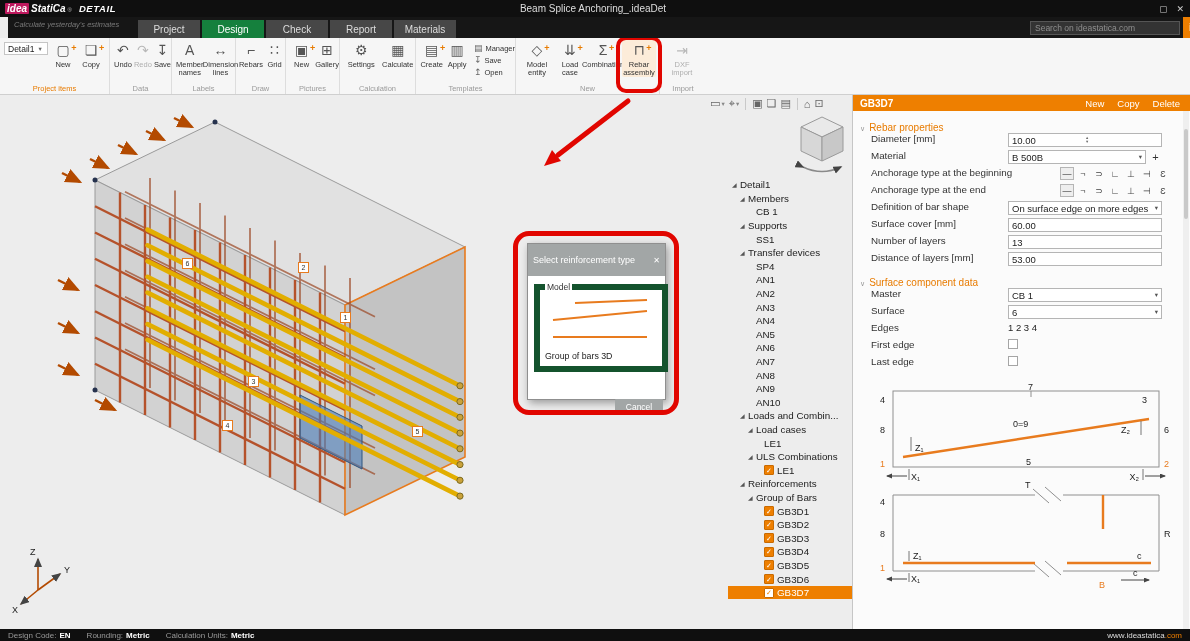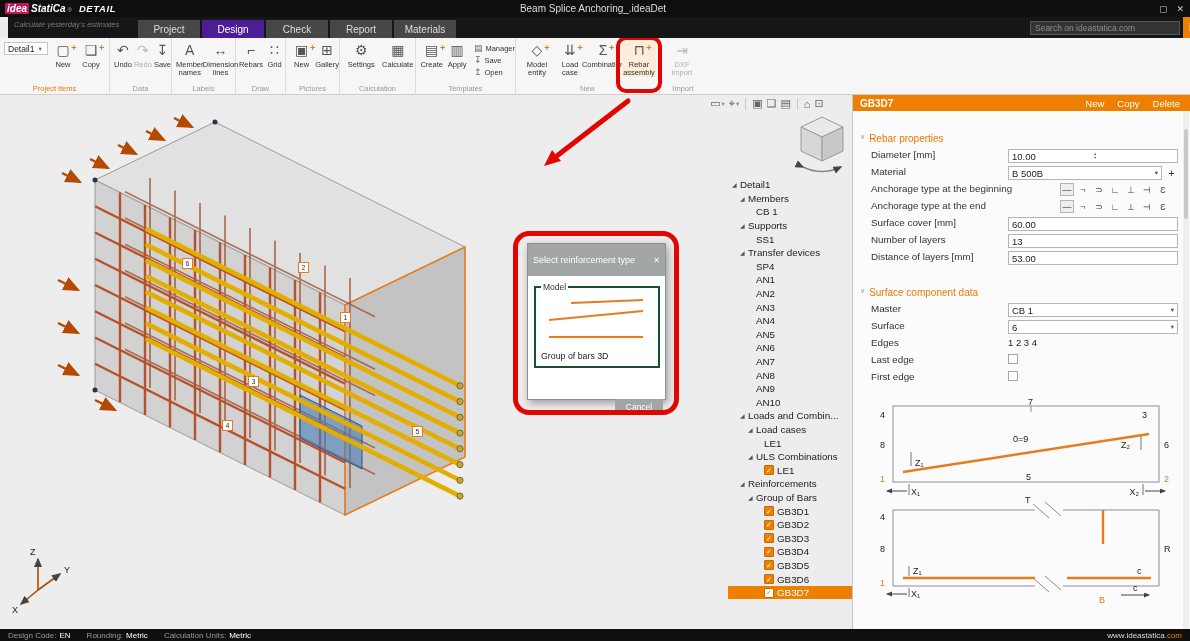--- a/index.html
+++ b/index.html
@@ -14,21 +14,21 @@
 .logo-reg{color:#bbb;font-size:6px}
 .logo-product{color:#fff;font-weight:bold;font-style:italic;font-size:9.5px;letter-spacing:.6px;margin-left:5px}
 .doc-title{position:absolute;left:0;right:4px;text-align:center;color:#ddd;font-size:10px;pointer-events:none}
 .winbtns{margin-left:auto;display:flex;gap:9px;padding-right:6px;z-index:2}
 .winbtn{color:#ccc;font-size:9px;cursor:default}
 
 .tabsrow{position:absolute;left:8px;top:17px;width:100%;height:21px;background:#161616;z-index:29}
 .tagline{position:absolute;left:6px;top:3px;color:#7a7a7a;font-size:7.5px;font-style:italic}
 .tabs{position:absolute;left:130px;bottom:0;display:flex;gap:2px;height:18px}
 .tab{min-width:62px;padding:8px 10px;background:#474747;color:#ddd;font-size:10px;display:flex;align-items:center;justify-content:center;cursor:pointer}
-.tab.active{background:#4c1d95;color:#fff}
+.tab.active{background:#15803d;color:#fff}
 .search{position:absolute;right:18px;top:4px;width:150px;height:14px;background:#333;border:1px solid #555;color:#aaa;font-size:8.5px;padding:0 4px;font-family:inherit}
 .search::placeholder{color:#8f8f8f}
 .infobtn{position:absolute;right:0;top:0;width:15px;height:21px;background:#ee7f00;color:#fff;font-weight:bold;display:flex;align-items:center;justify-content:center;font-size:10px;cursor:pointer}
 
 .ribbon{position:absolute;left:0;top:38px;width:100%;height:57px;background:#f6f6f6;border-bottom:1px solid #cfcfcf;display:flex;z-index:28}
 .rgroup{position:relative;height:100%;border-right:1px solid #ddd;padding:2px 0 10px 4px;flex:none}
 .rglabel{position:absolute;bottom:1px;left:0;right:0;text-align:center;font-size:7.5px;color:#9a9a9a;white-space:nowrap}
 .rglabel.accent{color:#e87b00}
 .rbtns{display:flex;align-items:flex-start;height:46px;gap:2px}
 .rbtn{width:34px;display:flex;flex-direction:column;align-items:center;text-align:center;cursor:pointer;padding-top:1px}
@@ -64,25 +64,25 @@
 .trow.sel{background:#ee7f00;color:#fff}
 .trow.sel .cb{background:#fff}
 .trow.sel .cb i{color:#ee7f00}
 
 .props{position:absolute;right:0;top:0;width:338px;height:100%;background:#fbfbfb;border-left:1px solid #c6c6c6;z-index:6}
 .phead{height:16px;background:#ee7f00;color:#fff;display:flex;align-items:center;padding:0 10px 0 7px}
 .ptitle{font-weight:bold;font-size:10px}
 .pacts{margin-left:auto;display:flex;gap:13px}
 .pact{font-size:9.5px;cursor:pointer}
 .pbody{padding-top:3px;position:relative}
-.psec{height:16px;display:flex;align-items:flex-start;gap:4px;padding-left:7px;color:#e87b00;font-size:10px;margin-top:19px;cursor:pointer}
+.psec{height:16px;display:flex;align-items:flex-end;gap:4px;padding-left:7px;color:#e87b00;font-size:10px;margin-top:3px;cursor:pointer}
 .psec .chev{color:#999;font-size:7px}
 .prow{height:17px;display:flex;align-items:flex-start;padding-left:18px}
 .plbl{flex:1;font-size:9.8px;color:#333;white-space:nowrap;overflow:hidden}
-.pctl{width:182px;flex:none;display:flex;align-items:center;gap:3px;padding-right:12px}
+.pctl{width:182px;flex:none;display:flex;align-items:center;gap:3px;padding-right:28px}
 .pctl.w130{width:130px}
 .pinput{flex:1;height:14px;border:1px solid #b5b5b5;background:#fff;font-size:9.5px;display:flex;align-items:center;padding:0 3px}
 .pinput>span{flex:1;white-space:nowrap;overflow:hidden}
 .pinput.dis{background:#ececec;color:#999;flex:none;width:132px}
 .spin{display:flex;flex-direction:column;justify-content:center;margin-left:2px}
 .spin i{font-size:4.5px;line-height:4px;color:#666}
 .ccar{font-size:6.5px;color:#555}
 .addbtn{width:13px;height:13px;display:flex;align-items:center;justify-content:center;font-size:11px;color:#333;cursor:pointer}
 .astrip{display:flex;gap:2px}
 .aico{width:14px;height:13px;display:flex;align-items:center;justify-content:center;font-size:9px;color:#444;cursor:pointer}
@@ -93,32 +93,32 @@
 .pdiag{display:block;margin-top:10px}
 .pscroll{position:absolute;right:1px;top:16px;width:6px;bottom:1px;background:#efefef}
 .pscroll i{position:absolute;left:1px;right:1px;top:18px;height:90px;background:#c9c9c9;border-radius:3px}
 .dtx{font-size:9px;fill:#222;font-family:"Liberation Sans","DejaVu Sans",sans-serif}
 .dor{fill:#e87b1e}
 
 .dlg{position:absolute;left:527px;top:148px;width:139px;height:157px;background:#fff;border:1px solid #8f8f8f;box-shadow:2px 3px 8px rgba(0,0,0,.35);z-index:10}
 .dhead{height:18px;background:#a2a6a6;color:#fff;font-size:9px;display:flex;align-items:center;padding:16px 5px}
 .dclose{margin-left:auto;cursor:pointer;font-size:8px}
 .dbody{padding:5px 6px;position:relative;height:140px}
-.dfs{border:2px solid #14532d;padding:2px 5px 5px;margin-top:1px}
+.dfs{border:6px solid #14532d;padding:2px 5px 5px;margin-top:1px}
 .dfs legend{font-size:8.5px;padding:0 2px;color:#333}
 .dopt{cursor:pointer}
 .doptlbl{font-size:8.8px;color:#222;margin-top:3px}
 .dcancel{position:absolute;right:2px;bottom:2px;width:48px;height:15px;background:#a2a6a6;color:#fff;border:0;font-size:8.5px;font-family:inherit;cursor:pointer;border-radius:1px}
 
 .hl-dialog{position:absolute;left:513px;top:231px;width:166px;height:184px;border:5px solid #e10600;border-radius:16px;z-index:40;pointer-events:none}
 .annarrow{position:absolute;left:540px;top:95px;z-index:40;pointer-events:none}
 
 .statusbar{position:absolute;left:0;bottom:0;width:100%;height:12px;background:#0f0f0f;display:flex;align-items:center;padding:0 8px;z-index:30}
 .sl{color:#9a9a9a;font-size:8px;margin-right:3px}
-.sv{color:#fff;font-size:8px;font-weight:normal;margin-right:16px}
+.sv{color:#fff;font-size:8px;font-weight:bold;margin-right:16px}
 .site{margin-left:auto;font-size:8px;color:#ddd}
 .site .orange{color:#ee7f00}
 </style>
 </head>
 <body>
 
 <div class="titlebar">
   <div class="logo">
     <span class="logo-idea">idea</span>
     <span class="logo-statica">StatiCa</span>
@@ -613,20 +613,29 @@
           <i class="aico">¬</i>
           <i class="aico">⊃</i>
           <i class="aico">∟</i>
           <i class="aico">⊥</i>
           <i class="aico">⊣</i>
           <i class="aico">Ɛ</i>
         </span>
           </span>
       </div>
       <div class="prow">
+        <span class="plbl">Definition of bar shape</span>
+        <span class="pctl">
+            <span class="pinput">
+              <span>On surface edge on more edges</span>
+              <i class="ccar">▾</i>
+            </span>
+          </span>
+      </div>
+      <div class="prow">
         <span class="plbl">Surface cover [mm]</span>
         <span class="pctl">
             <span class="pinput">
               <span>60.00</span>
             </span>
           </span>
       </div>
       <div class="prow">
         <span class="plbl">Number of layers</span>
         <span class="pctl">
@@ -665,27 +674,27 @@
             </span>
           </span>
       </div>
       <div class="prow">
         <span class="plbl">Edges</span>
         <span class="pctl">
             <span class="ptext">1 2 3 4</span>
           </span>
       </div>
       <div class="prow">
+        <span class="plbl">First edge</span>
+        <span class="pctl">
+            <span class="pcb"></span>
+          </span>
+      </div>
+      <div class="prow">
         <span class="plbl">Last edge</span>
-        <span class="pctl">
-            <span class="pcb"></span>
-          </span>
-      </div>
-      <div class="prow">
-        <span class="plbl">First edge</span>
         <span class="pctl">
             <span class="pcb"></span>
           </span>
       </div>
 
       <svg class="pdiag" width="336" height="209" viewBox="0 0 336 209">
         <defs>
             <marker id="mD" markerWidth="7" markerHeight="7" refX="5" refY="2.5" orient="auto">
               <path d="M0,0L6,2.5L0,5Z" fill="#444"></path>
             </marker>

